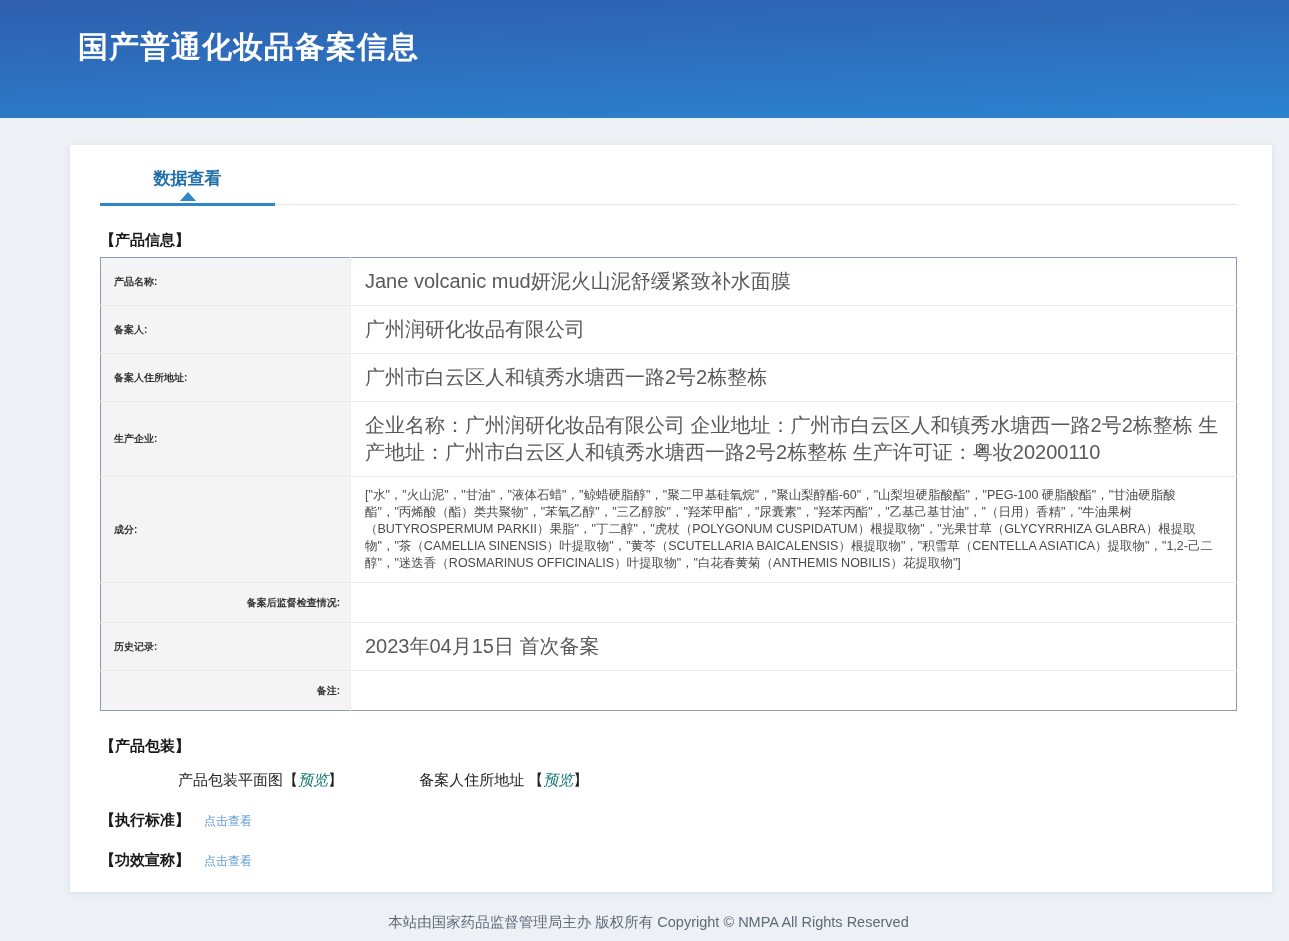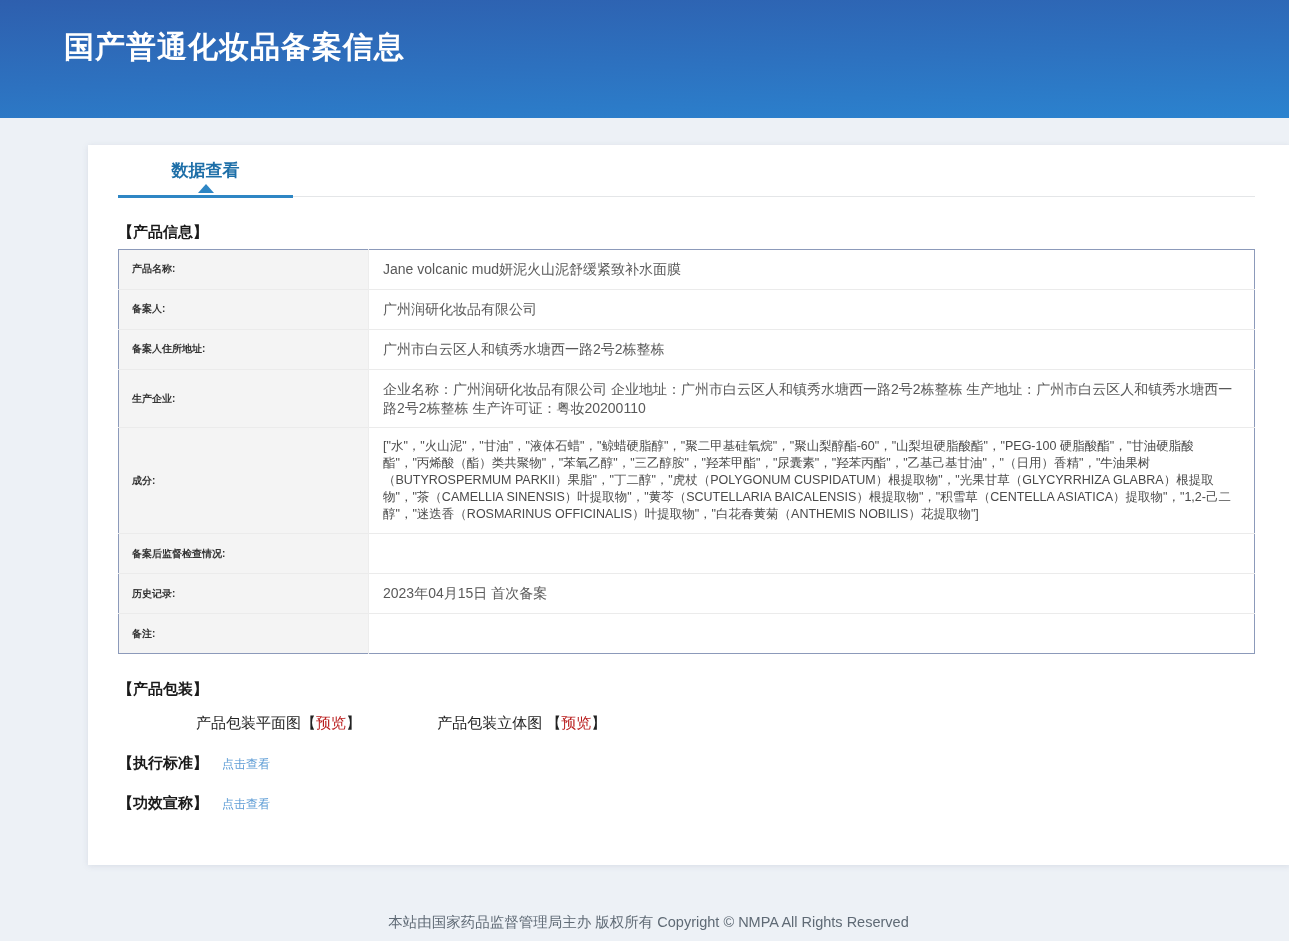--- a/index.html
+++ b/index.html
@@ -13,29 +13,30 @@
   .page-header {
     height:118px;
     background:linear-gradient(178deg,#2e5fae 0%,#2d72c0 55%,#2b83cf 100%);
   }
   .page-header h1 {
     color:#ffffff;
     font-size:30px;
     font-weight:bold;
     letter-spacing:1px;
     padding:27px 0 0 64px;
+    margin-left:14px;
   }
   
   .card {
-    margin:27px 17px 0 88px;
+    margin:27px 17px 0 70px;
     width:1202px;
     min-height:720px;
     background:#ffffff;
     box-shadow:0 1px 6px rgba(120,135,160,0.18);
-    padding:14px 35px 22px 30px;
+    padding:22px 35px 22px 30px;
   }
   
   .tabs-bar { border-bottom:1px solid #e4e6e8; }
   .tab {
     display:inline-block;
     width:175px;
     text-align:center;
     font-size:17px;
     font-weight:bold;
     color:#1e6fa8;
@@ -72,40 +73,40 @@
   td.cell-label {
     width:250px;
     background:#f4f4f4;
     border-right:1px solid #ededed;
     font-weight:bold;
     font-size:10px;
     color:#333333;
     padding:11px 10px 11px 13px;
   }
   td.cell-value {
-    font-size:14px;
+    font-size:20px;
     color:#595959;
     padding:10px 14px;
     line-height:1.35;
   }
   td.cell-value.ingredients {
     font-size:12.5px;
     line-height:1.36;
     color:#4a4a4a;
   }
-  tr.row-empty td { height:40px; }
+  tr.row-empty td { height:40px;text-align:right; }
   
   .packaging-items {
     padding-left:78px;
     margin-top:15px;
     font-size:15px;
     color:#222222;
   }
   .packaging-item { display:inline-block; margin-right:72px; }
-  .link { color:#b91c1c; cursor:pointer; text-decoration:none; }
+  .link { color:#0f766e; cursor:pointer; text-decoration:none;font-style:italic; }
   
   .std-row { margin-top:21px; font-size:15px; }
   .std-label { font-weight:bold; color:#1a1a1a; }
   .std-link { color:#5b9bd5; margin-left:14px; font-size:12px; cursor:pointer; }
   
   .footer {
     position:absolute;
     left:8px; right:0; bottom:0;
     height:37px;
     line-height:37px;
@@ -164,21 +165,21 @@
       <td class="cell-label">备注:</td>
       <td class="cell-value"></td>
     </tr>
   </tbody>
     </table>
 
   <div class="section-title">【产品包装】</div>
 
   <div class="packaging-items">
     <span class="packaging-item"><span>产品包装平面图</span><span>【</span><a class="link">预览</a><span>】</span></span>
-    <span class="packaging-item"><span>产品包装立体图 </span><span>【</span><a class="link">预览</a><span>】</span></span>
+    <span class="packaging-item"><span>备案人住所地址 </span><span>【</span><a class="link">预览</a><span>】</span></span>
   </div>
 
   <div class="std-row">
     <span class="std-label">【执行标准】</span><a class="std-link">点击查看</a>
   </div>
 
   <div class="std-row">
     <span class="std-label">【功效宣称】</span><a class="std-link">点击查看</a>
   </div>
 

